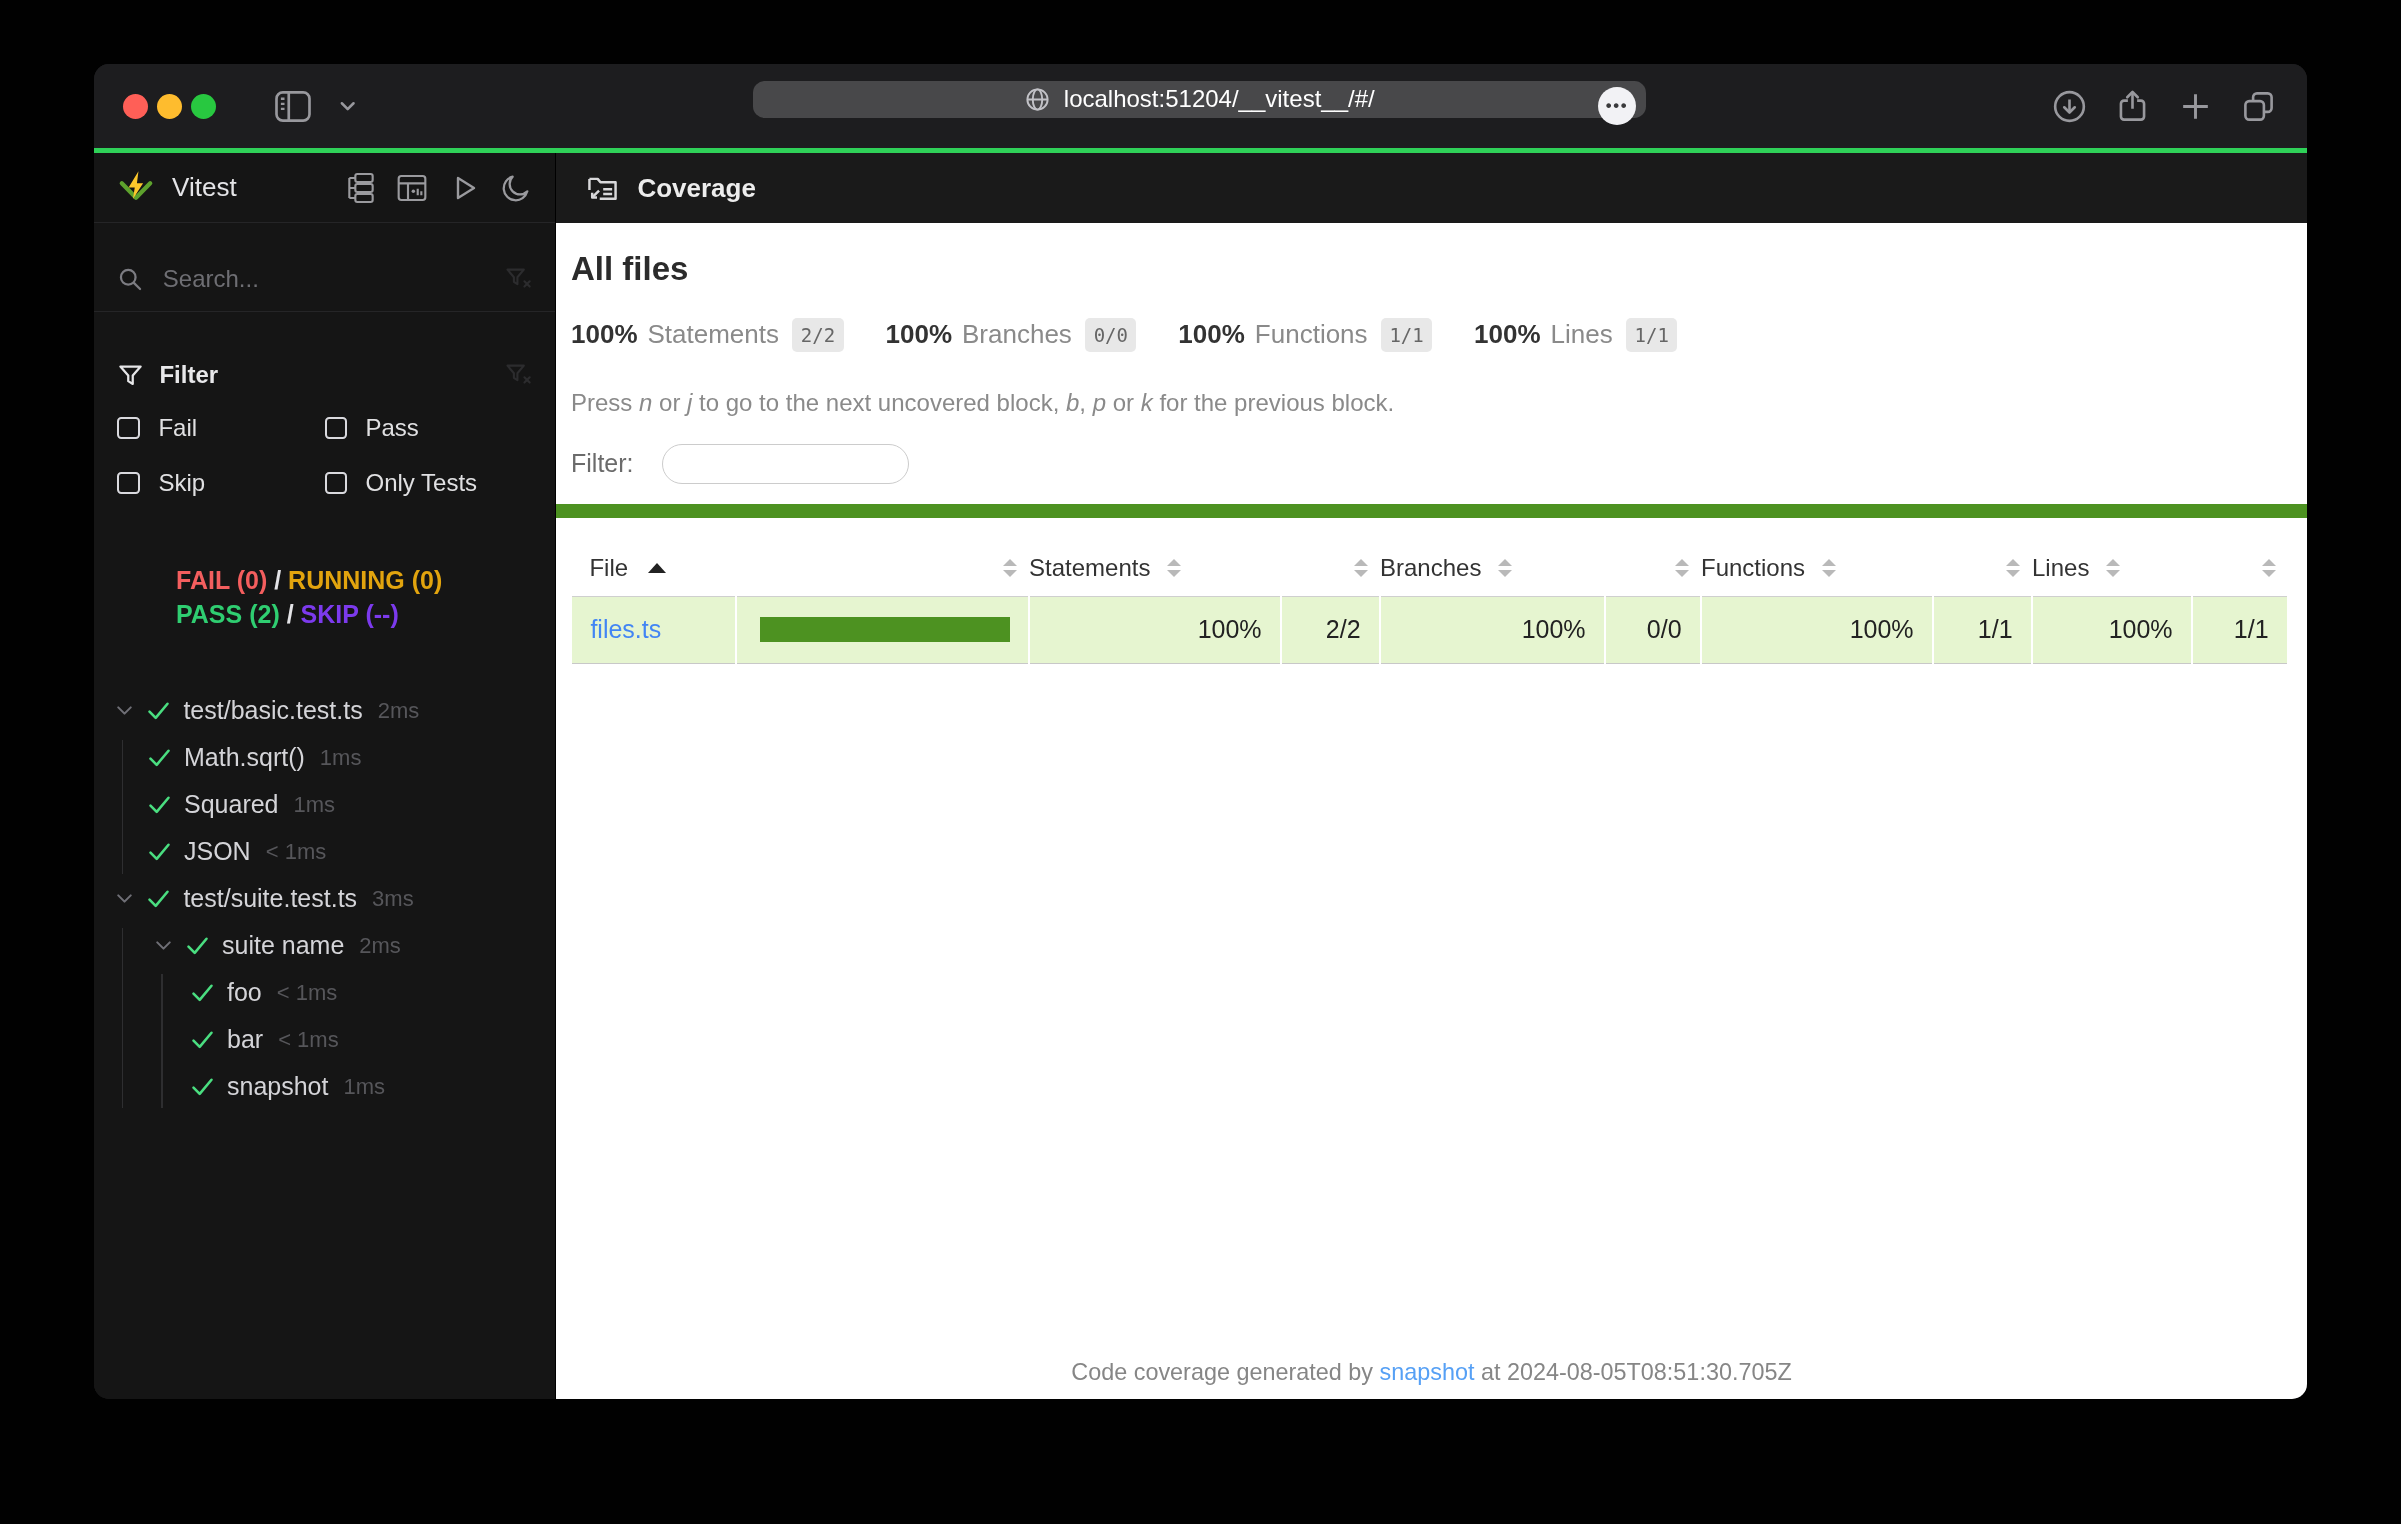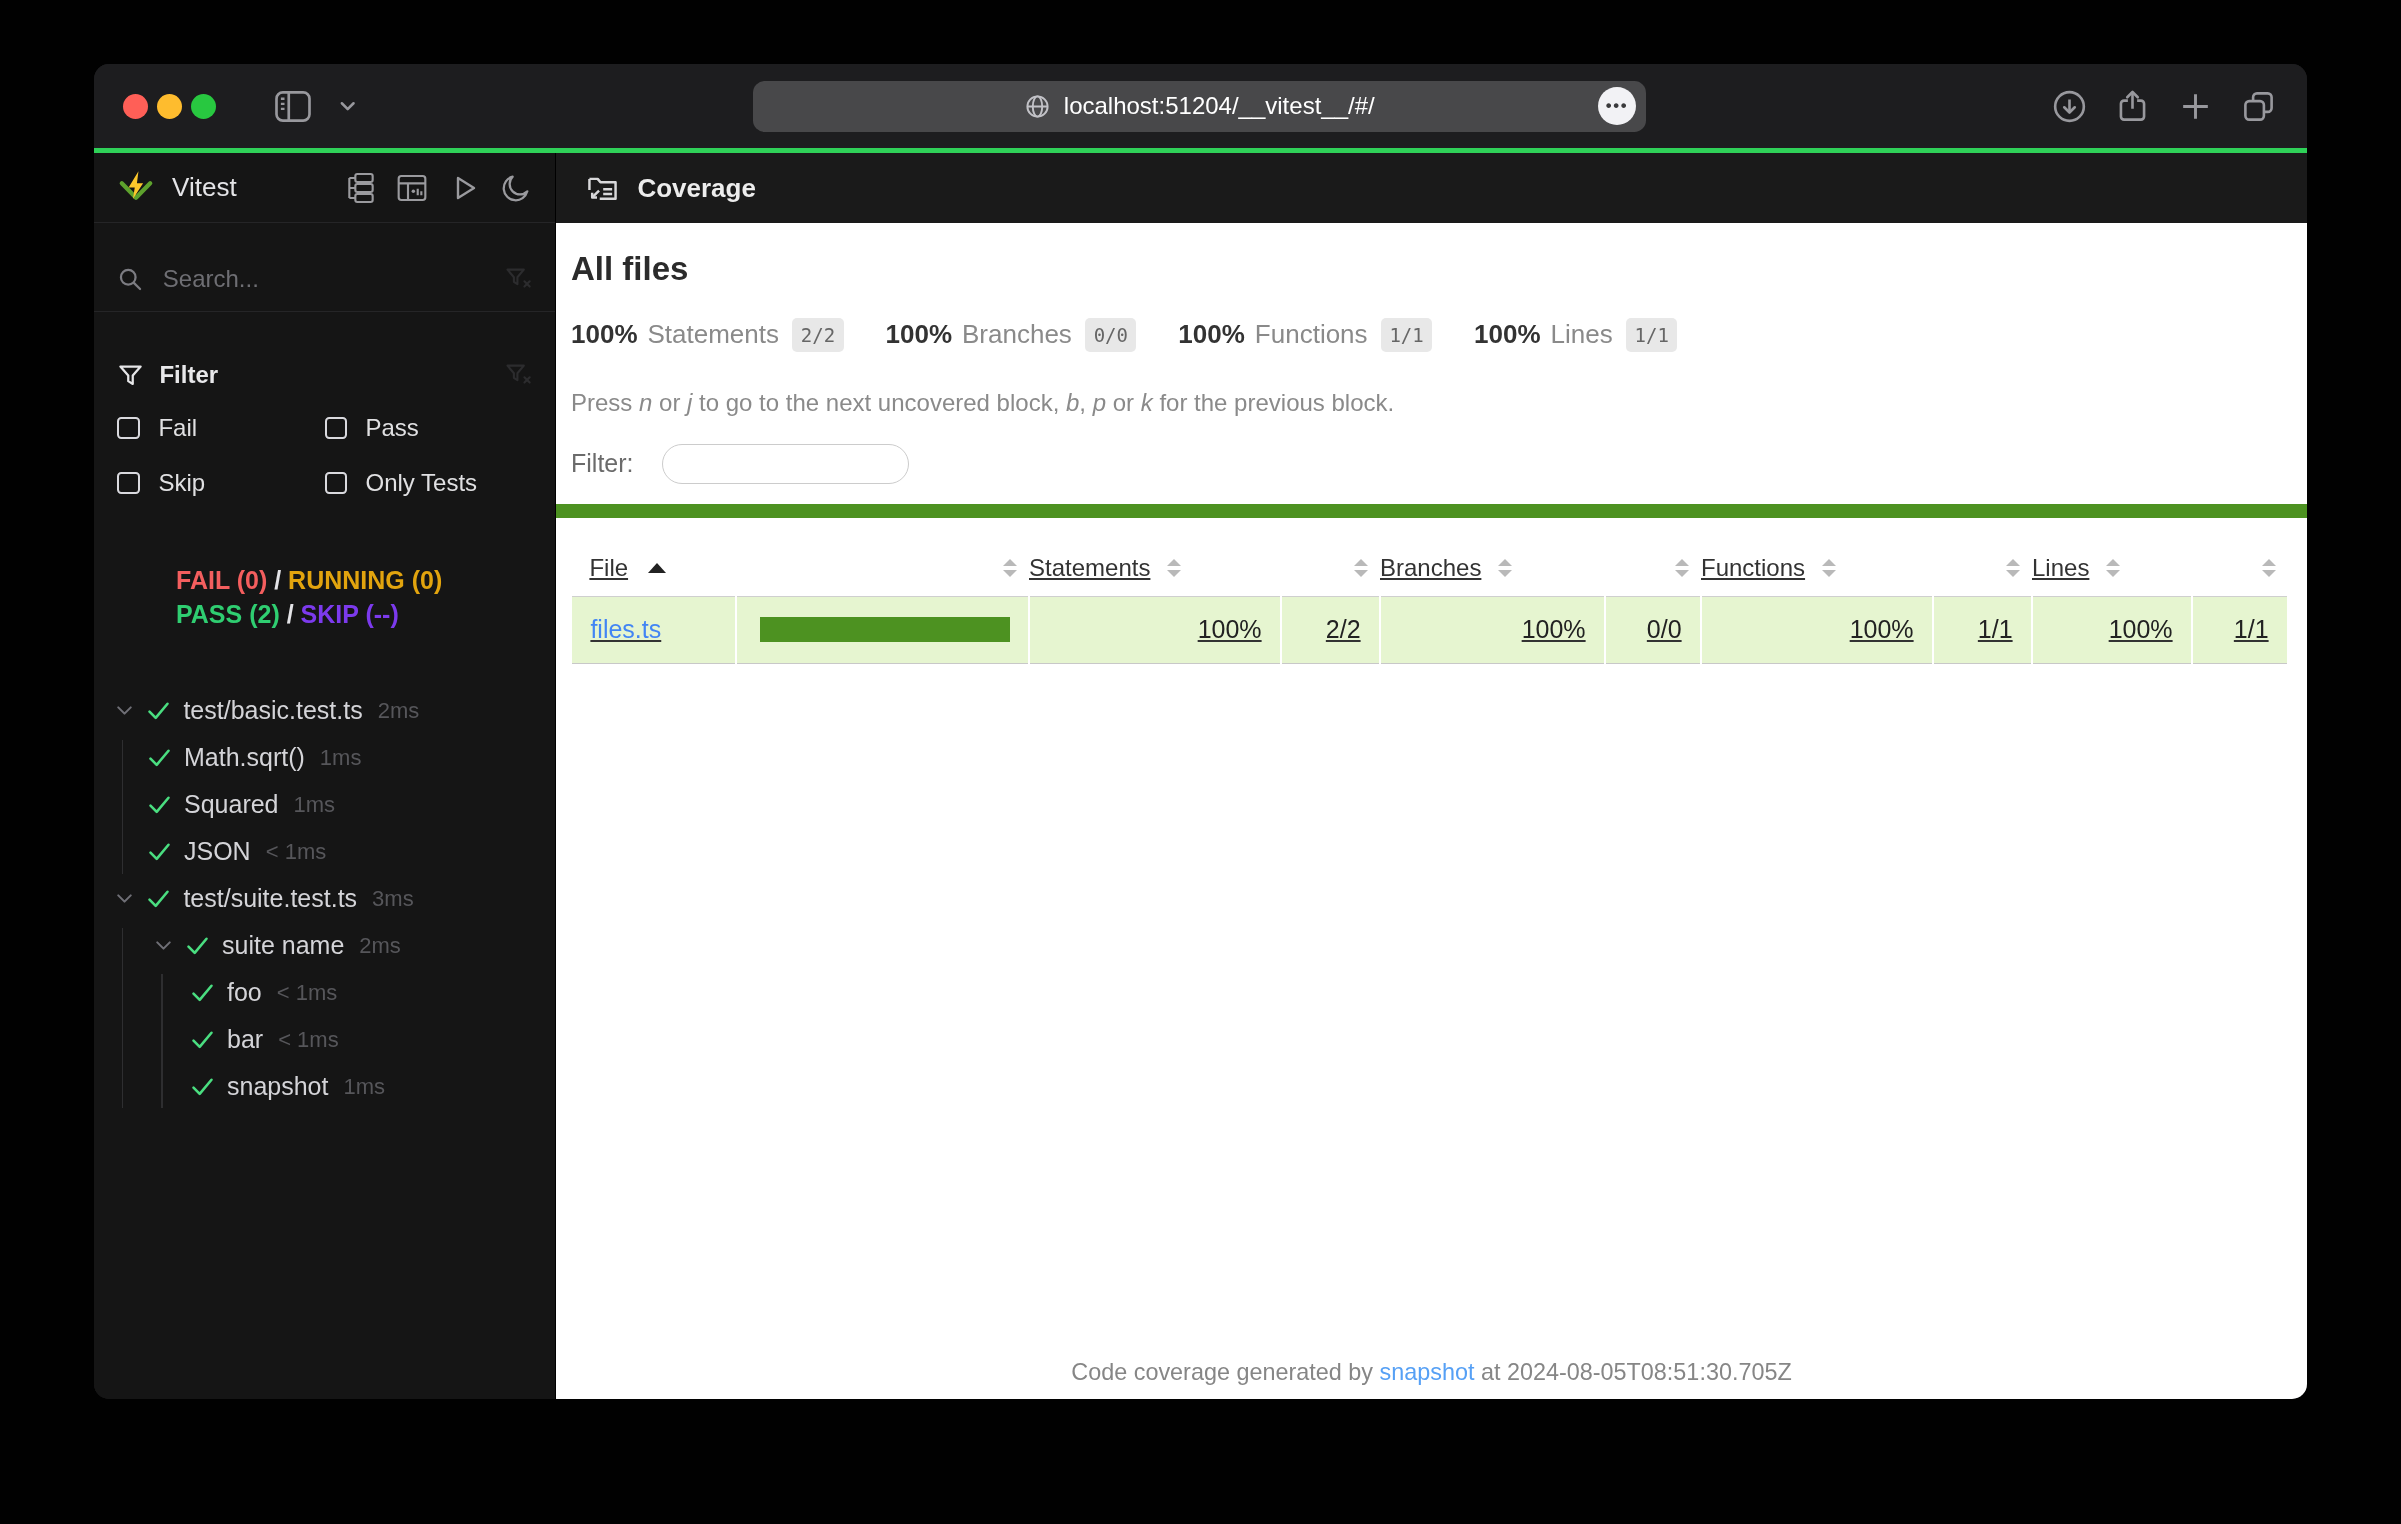--- a/index.html
+++ b/index.html
@@ -9,21 +9,21 @@
     border-radius:15px; overflow:hidden; background:#1d1d1f; display:flex; flex-direction:column; }
 
   
   .toolbar { flex:0 0 84px; position:relative; display:flex; align-items:center; background:#1d1d1f; }
   .traffic { display:flex; gap:9.2px; margin-left:29px; }
   .tl { width:25px; height:25px; border-radius:50%; }
   .tl.red{ background:var(--tl-red,#ff5f57);} .tl.yellow{ background:var(--tl-yellow,#febc2e);} .tl.green{ background:var(--tl-green,#28c840);}
   .tb-icon { color:#98989d; display:inline-flex; align-items:center; justify-content:center; }
   .side-toggle { margin-left:58px; }
   .tb-chev { margin-left:23.4px; }
-  .urlbar { position:absolute; left:659px; top:16.7px; width:893px; height:51px; border-radius:11.7px;
+  .urlbar { position:absolute; left:659px; top:16.7px; width:893px; height:37px; border-radius:11.7px;
     background:#48484a; display:flex; align-items:center; justify-content:center; gap:12.5px;
     color:#ffffff; font-size:24px; }
   .url-ellipsis { position:absolute; right:10px; top:6.7px; width:38px; height:38px; border-radius:50%;
     background:#f2f2f5; color:#3a3a3c; display:flex; align-items:center; justify-content:center;
     font-size:16.7px; letter-spacing:1.7px; font-weight:700; }
   .tb-right { position:absolute; right:30px; display:flex; gap:26px; align-items:center; }
 
   .accent-line { flex:0 0 5px; background:var(--accent,#2fd158); }
 
   
@@ -80,21 +80,21 @@
   .badge { margin-left:13.4px; font-family:"DejaVu Sans Mono",monospace; font-size:19px; color:#666;
     background:#e8e8e8; padding:5.8px 8.4px; border-radius:5px; }
 
   .hint { margin-top:37px; font-size:24px; color:#8a8a8a; }
   .filter-row { margin-top:27px; display:flex; align-items:center; gap:28px; font-size:25px; color:#6b6b6b; }
   .cov-filter { width:247px; height:40px; border:1.7px solid #cccccc; border-radius:20px; outline:none;
     font-size:22px; padding:0 15px; color:#333; font-family:"Liberation Sans",sans-serif; }
 
   .strip { margin-top:20px; height:14px; background:var(--cover-green,#4d9221); }
 
-  .tablewrap { padding:0 20px 8px 14px;text-decoration:underline; }
+  .tablewrap { padding:0 20px 8px 14px; }
   table.cov { border-collapse:collapse; margin-top:25px; table-layout:fixed; width:1718px; }
   table.cov th { font-weight:400; font-size:24px; color:#333; text-align:left; padding:11.7px 0 13.4px 0;
     border-bottom:1.7px solid #cfcfcf; cursor:pointer; }
   th .thwrap { display:flex; align-items:center; }
   th.t-right .thwrap { justify-content:flex-end; padding-right:11.7px; }
   th .lbl { padding-left:18.4px; }
   th.t-plain .lbl { padding-left:0; }
   .sort { display:inline-flex; flex-direction:column; gap:4.2px; margin-left:16.7px; }
   .sort i { display:block; width:0; height:0; border-left:7.5px solid transparent; border-right:7.5px solid transparent; }
   .sort .up { border-bottom:7.5px solid #b9b9b9; }

